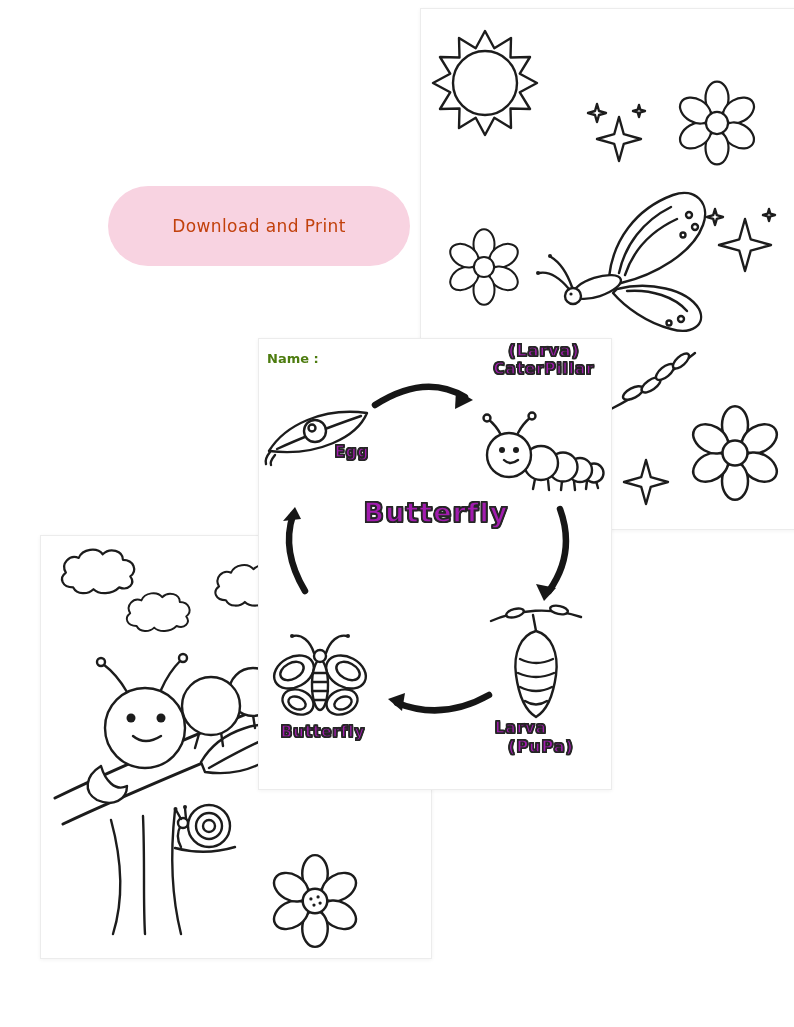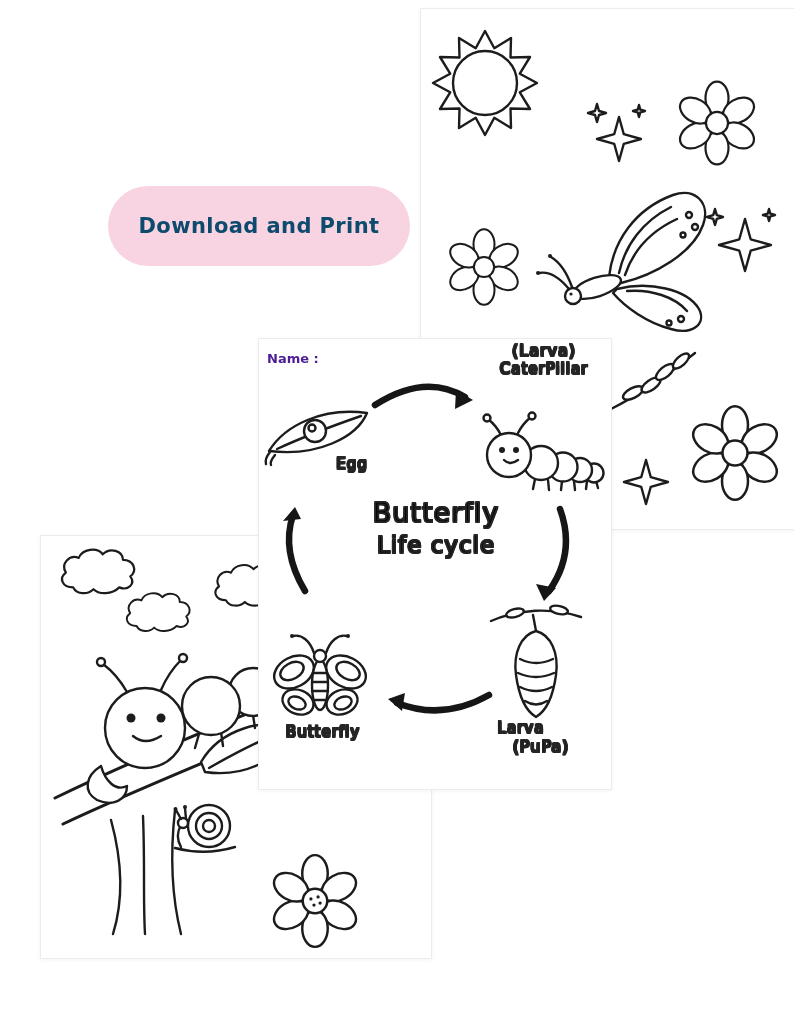--- a/index.html
+++ b/index.html
@@ -16,27 +16,27 @@
   .sheet-scene   { left:40px;  top:535px; width:392px; height:424px; z-index:2; }
   .sheet-cycle   { left:258px; top:338px; width:354px; height:452px; z-index:3; }
   .abs { position:absolute; }
 
   .badge {
     position:absolute; left:108px; top:186px; width:302px; height:80px;
     background:#f8d3e1; border-radius:44px; z-index:4;
     display:flex; align-items:center; justify-content:center;
   }
   .badge span {
-    font-size:21px; font-weight:700; color:#0c4a6e; letter-spacing:0.4px;
-  }
-
-  .name-label { font-size:13px; font-weight:bold; color:#4c1d95; }
+    font-size:17px; font-weight:400; color:#c2410c; letter-spacing:0.4px;
+  }
+
+  .name-label { font-size:13px; font-weight:bold; color:#4d7c0f; }
 
   .bubble {
-    color:#000000; font-weight:400; letter-spacing:1px;
+    color:#a21caf; font-weight:700; letter-spacing:1px;
     -webkit-text-stroke:1.3px #262626;
     text-shadow:
       -1px -1px 0 #262626, 1px -1px 0 #262626,
       -1px  1px 0 #262626, 1px  1px 0 #262626,
        0   -1px 0 #262626, 0    1px 0 #262626,
       -1px  0   0 #262626, 1px  0   0 #262626;
   }
   .bubble-sm { font-size:16px; }
   .bubble-md { font-size:15px; }
   .bubble-lg { font-size:27px; -webkit-text-stroke:1.5px #262626; }
@@ -223,21 +223,21 @@
 
     <svg class="abs" style="left:4px;top:50px;" width="114" height="78" viewBox="0 0 114 78">
       <path class="ln" d="M7 63 C 3 68, 2 72, 3 75"></path>
       <path class="ln" d="M12 66 C 8 71, 7 74, 8 76"></path>
       <path class="fl" d="M6 62 C 22 36, 60 18, 104 24 C 94 48, 55 68, 6 62 Z"></path>
       <path class="ln" d="M14 60 C 40 48, 72 36, 98 27"></path>
       <circle class="fl" cx="52" cy="42" r="11"></circle>
       <circle class="ln" cx="49" cy="39" r="3.5"></circle>
     </svg>
 
-    <div class="abs tc bubble bubble-md" style="left:58px;top:116px;width:70px;">Egg</div>
+    <div class="abs tc bubble bubble-md" style="left:58px;top:104px;width:70px;">Egg</div>
 
     <svg class="abs" style="left:218px;top:54px;" width="130" height="102" viewBox="0 0 130 102">
       <path class="ln" d="M58 86 L56 96"></path>
         <path class="ln" d="M71 87 L72 97"></path>
       <path class="ln" d="M85 88 L84 97"></path>
         <path class="ln" d="M97 88 L98 97"></path>
       <path class="ln" d="M110 88 L109 96"></path>
         <path class="ln" d="M119 88 L121 95"></path>
       <circle class="fl" cx="117" cy="80" r="9.5"></circle>
       <circle class="fl" cx="103" cy="77" r="12"></circle>
@@ -248,21 +248,20 @@
       <circle class="fl" cx="10" cy="25" r="3.5"></circle>
       <circle class="fl" cx="55" cy="23" r="3.5"></circle>
       <circle class="fl" cx="32" cy="62" r="22"></circle>
       <circle class="dot" cx="25" cy="57" r="3"></circle>
       <circle class="dot" cx="39" cy="57" r="3"></circle>
       <path class="ln" d="M27 67 Q33 73 41 67"></path>
     </svg>
 
     <div class="abs tc" style="left:82px;top:158px;width:190px;">
       <div class="bubble bubble-lg">Butterfly</div>
-      <div class="bubble bubble-lg2" style="margin-top:4px;">Life cycle</div>
     </div>
 
     <svg class="abs" style="left:228px;top:262px;" width="98" height="124" viewBox="0 0 98 124">
       <path class="ln" d="M4 20 C 32 8, 64 6, 94 16"></path>
       <ellipse class="fl" cx="28" cy="12" rx="9" ry="4" transform="rotate(-15 28 12)"></ellipse>
       <ellipse class="fl" cx="72" cy="9" rx="9" ry="4" transform="rotate(12 72 9)"></ellipse>
       <path class="ln" d="M46 14 L49 30"></path>
       <path class="fl" d="M49 30 C 64 34, 72 52, 69 74 C 66 96, 59 110, 49 116 C 39 110, 32 96, 29 74 C 26 52, 34 34, 49 30 Z"></path>
       <path class="ln" d="M33 58 Q49 66 66 58"></path>
       <path class="ln" d="M31 72 Q49 80 67 72"></path>

